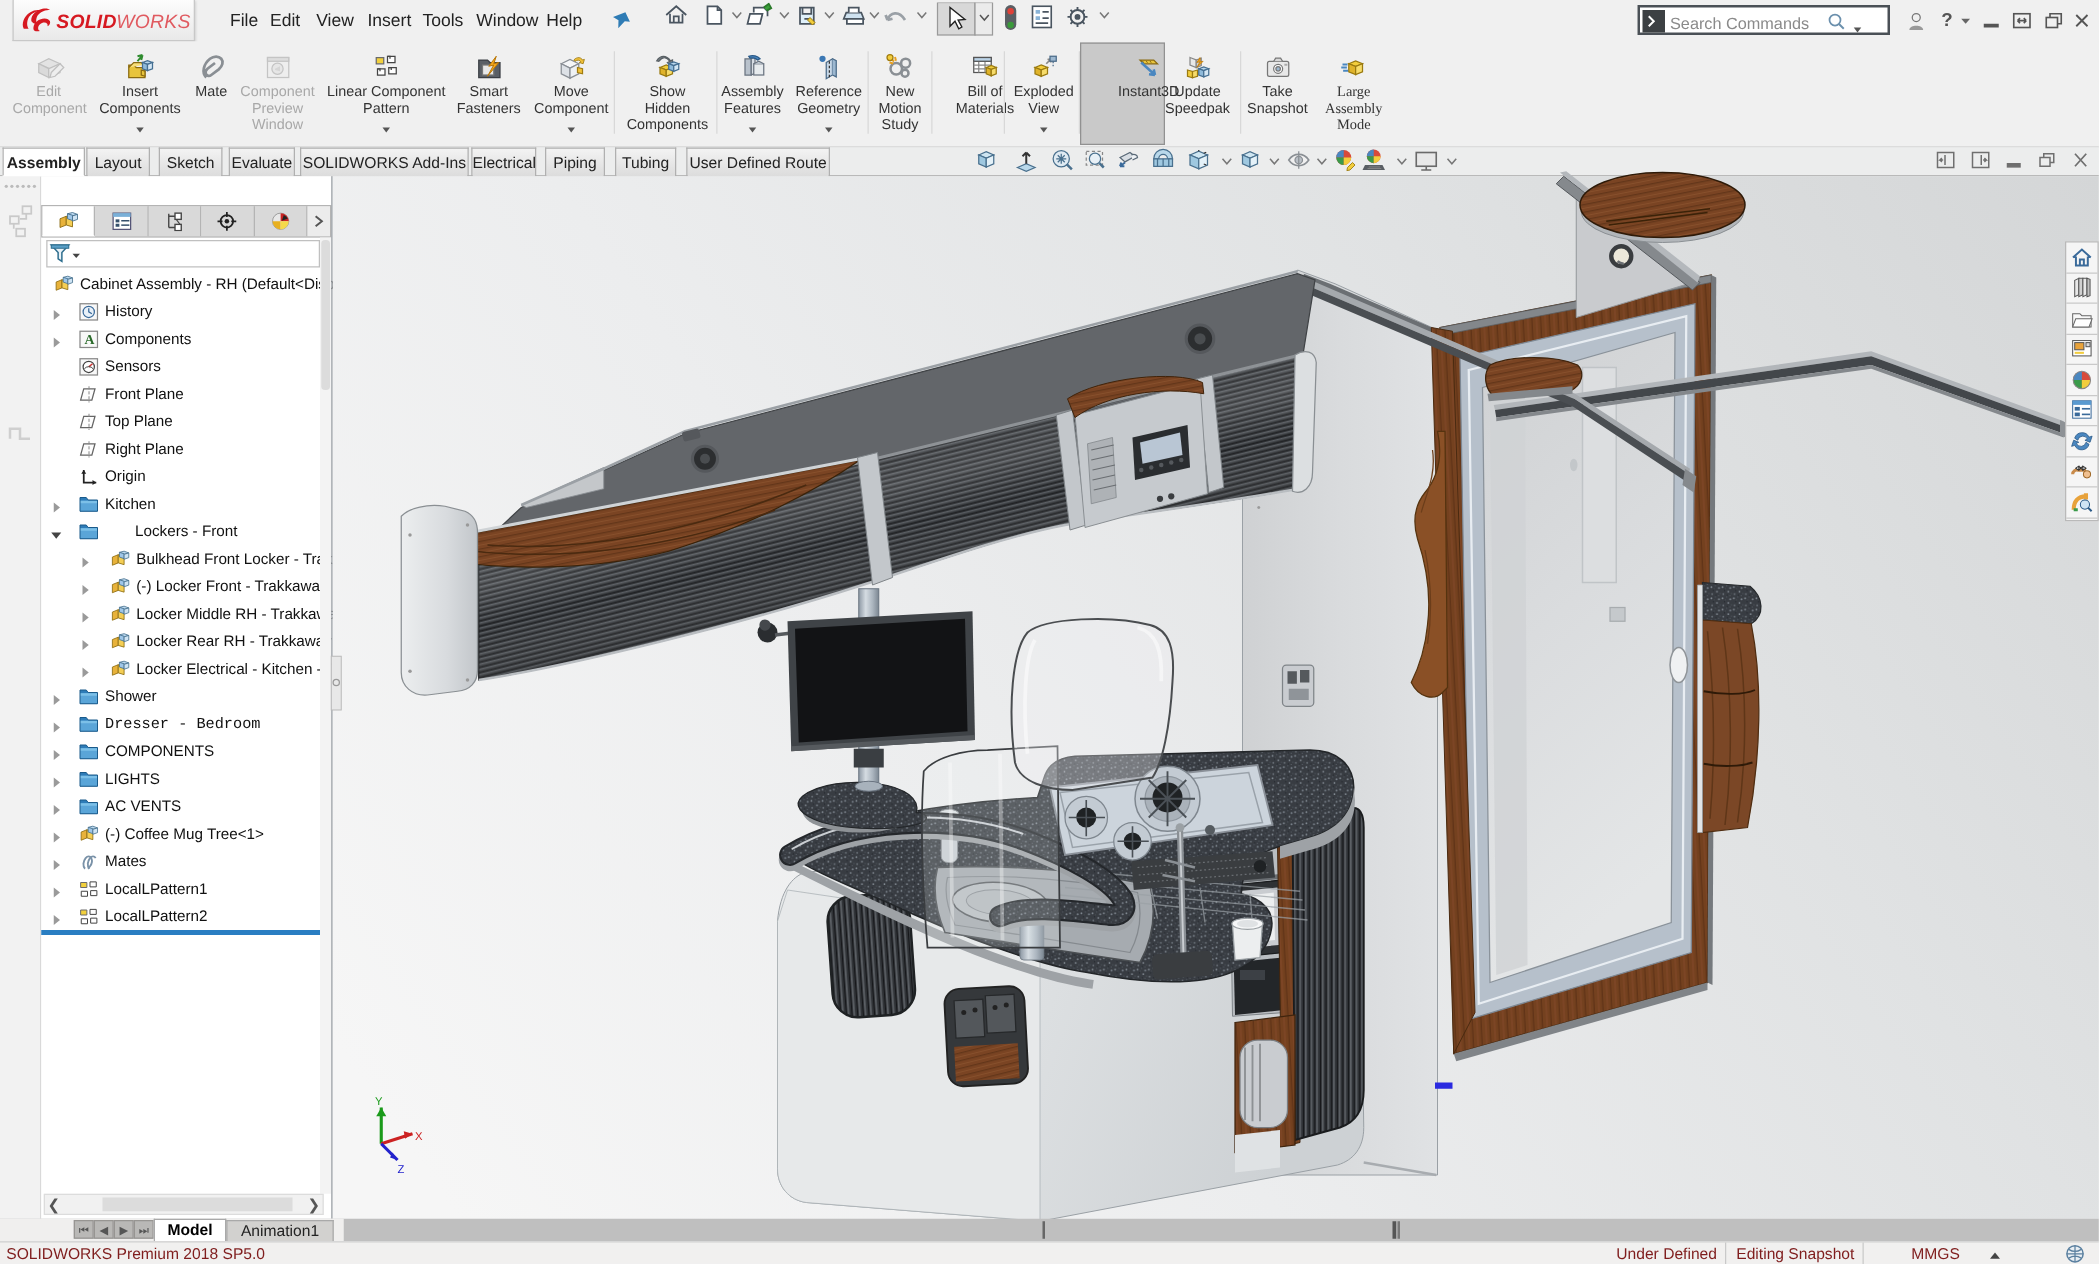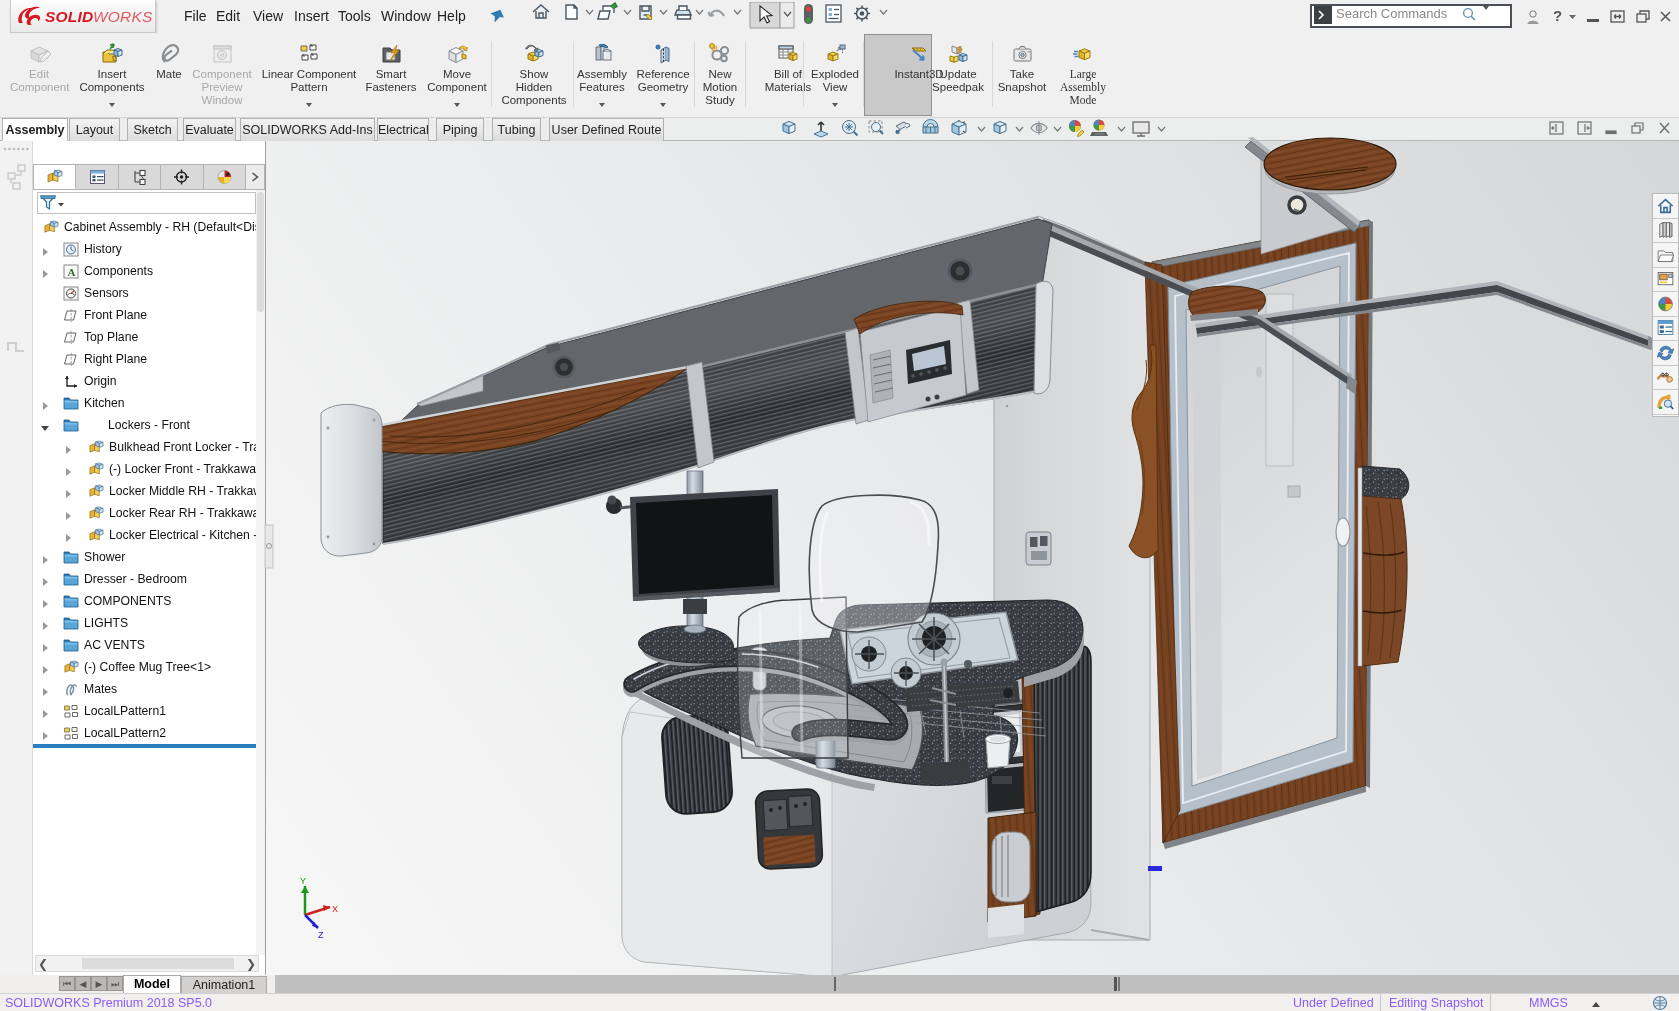--- a/index.html
+++ b/index.html
@@ -4,21 +4,21 @@
 <style>
 html,body{margin:0;padding:0;width:1679px;height:1011px;overflow:hidden;
  font-family:"Liberation Sans",sans-serif;background:#f0f0f0;}
 *{box-sizing:border-box;}
 #titlebar{position:absolute;left:0;top:0;width:1679px;height:33px;background:#f0f0f0;}
 #logo{position:absolute;left:10px;top:0;width:146px;height:33px;background:linear-gradient(180deg,#fdfdfd,#e9e9e9);border:1px solid #c8c8c8;border-top:none;display:flex;align-items:center;justify-content:center;box-shadow:1px 1px 2px rgba(0,0,0,.15);}
 #menus{position:absolute;left:0;top:0;height:33px;font-size:14px;color:#222;}
 #menus span{position:absolute;top:8px;}
 .qat{position:absolute;top:2px;height:28px;display:flex;align-items:center;}
 #wtitle{position:absolute;left:940px;top:0;width:350px;height:33px;line-height:33px;text-align:center;font-size:13px;color:#333;}
-#searchbox{position:absolute;left:1310px;top:4px;width:202px;height:24px;border:2px solid #4a5056;background:#fff;display:flex;align-items:flex-start;}
+#searchbox{position:absolute;left:1310px;top:4px;width:202px;height:24px;border:2px solid #4a5056;background:#fff;display:flex;align-items:flex-end;}
 #winbtns{position:absolute;right:4px;top:0px;height:33px;display:flex;align-items:center;color:#444;}
 #ribbon{position:absolute;left:0;top:33px;width:1679px;height:85px;background:#f0f0f0;border-bottom:1px solid #d5d5d5;}
 .rbtn{position:absolute;top:3px;height:79px;text-align:center;font-size:11.5px;color:#333;line-height:13px;}
 .rbtn .ric{height:30px;display:flex;align-items:flex-end;justify-content:center;margin-bottom:2px;}
 .rbtn.dis{color:#a8a8a8;}
 .rsep{position:absolute;top:8px;width:1px;height:66px;background:#d8d8d8;}
 .caret{display:inline-block;width:0;height:0;border-left:3.5px solid transparent;border-right:3.5px solid transparent;border-top:4px solid #555;}
 #tabrow{position:absolute;left:0;top:118px;width:1679px;height:23px;background:#eceded;border-bottom:1px solid #b9b9b9;}
 .tab{position:absolute;top:0px;height:23px;padding:0 12px;line-height:22px;font-size:12.5px;color:#222;white-space:nowrap;overflow:hidden;background:linear-gradient(180deg,#f3f3f3,#dcdcdc);border:1px solid #b0b0b0;border-bottom:none;}
 .tab.active{background:#fff;font-weight:bold;border-bottom:1px solid #fff;z-index:2;}
@@ -29,21 +29,21 @@
 .ptab.active{background:#fff;border-bottom:1px solid #fff;}
 #filterbox{position:absolute;left:37px;top:192px;width:219px;height:22px;border:1px solid #c0c0c0;background:#fff;}
 #tree{position:absolute;left:33px;top:216px;width:223px;height:540px;font-size:12.2px;color:#111;}
 .trow{position:absolute;height:22px;display:flex;align-items:center;white-space:nowrap;}
 .arr{width:0;height:0;border-top:4px solid transparent;border-bottom:4px solid transparent;border-left:5px solid #9a9a9a;position:absolute;}
 .arrd{width:0;height:0;border-left:4.5px solid transparent;border-right:4.5px solid transparent;border-top:5.5px solid #444;position:absolute;}
 #rollback{position:absolute;left:33px;top:744px;width:224px;height:4px;background:#2a7ec2;}
 #hscroll{position:absolute;left:35px;top:955px;width:224px;height:17px;background:#f1f1f1;border:1px solid #dcdcdc;}
 #vscroll{position:absolute;left:256px;top:190px;width:9px;height:765px;background:#f3f3f3;}
 #bottomtabs{position:absolute;left:0;top:975px;width:1679px;height:18px;background:#bfbfbf;}
-#statusbar{position:absolute;left:0;top:993px;width:1679px;height:18px;background:#f1f0ef;border-top:1px solid #d0d0d0;font-size:12.5px;color:#8b5cf6;}
+#statusbar{position:absolute;left:0;top:993px;width:1679px;height:18px;background:#f1f0ef;border-top:1px solid #d0d0d0;font-size:12.5px;color:#7f1d1d;}
 #viewport{position:absolute;left:265px;top:141px;width:1414px;height:834px;background:linear-gradient(235deg,#d4d6d7 0%,#e0e2e3 30%,#ecedee 62%,#f6f6f6 95%);border-left:1px solid #9aa0a5;}
 #scene{position:absolute;left:0;top:0;}
 #taskpane{position:absolute;left:1652px;top:193px;width:27px;height:224px;background:#f5f5f5;border:1px solid #b9b9b9;}
 .tpcell{width:25px;height:24.5px;border-bottom:1px solid #c9c9c9;display:flex;align-items:center;justify-content:center;}
 #hud{position:absolute;left:778px;top:0px;height:22px;display:flex;align-items:center;}
 #vpbtns{position:absolute;left:1548px;top:2px;display:flex;align-items:center;color:#666;}
 </style>
 </head>
 <body>
 
@@ -749,21 +749,21 @@
         <svg width="16" height="14" viewBox="0 0 16 14">
           <path d="M1 2 h5 l1.5 2 H15 v9 H1 z" fill="#2e7cb8"></path>
           <path d="M1 4.5 h14 v8.5 H1 z" fill="url(#na)" style="fill:#5aa5d8"></path>
           <path d="M1 4.5 h14 v2 H1 z" fill="#7cc0e8"></path>
           <path d="M1 2 h5 l1.5 2 H15 v9 H1 z" fill="none" stroke="#1a5a8a" stroke-width=".8"></path>
         </svg>
       </span>
       <span>Shower</span>
     </div>
     <div class="arr" style="left:10px;top:359px;margin-top:3px;"></div>
-    <div class="trow" style="left:30px;top:352px;">
+    <div class="trow" style="left:30px;top:352px;font-family:Liberation Mono, monospace;">
       <span style="margin-right:5px;display:inline-flex;">
         <svg width="16" height="14" viewBox="0 0 16 14">
           <path d="M1 2 h5 l1.5 2 H15 v9 H1 z" fill="#2e7cb8"></path>
           <path d="M1 4.5 h14 v8.5 H1 z" fill="url(#na)" style="fill:#5aa5d8"></path>
           <path d="M1 4.5 h14 v2 H1 z" fill="#7cc0e8"></path>
           <path d="M1 2 h5 l1.5 2 H15 v9 H1 z" fill="none" stroke="#1a5a8a" stroke-width=".8"></path>
         </svg>
       </span>
       <span>Dresser - Bedroom</span>
     </div>

